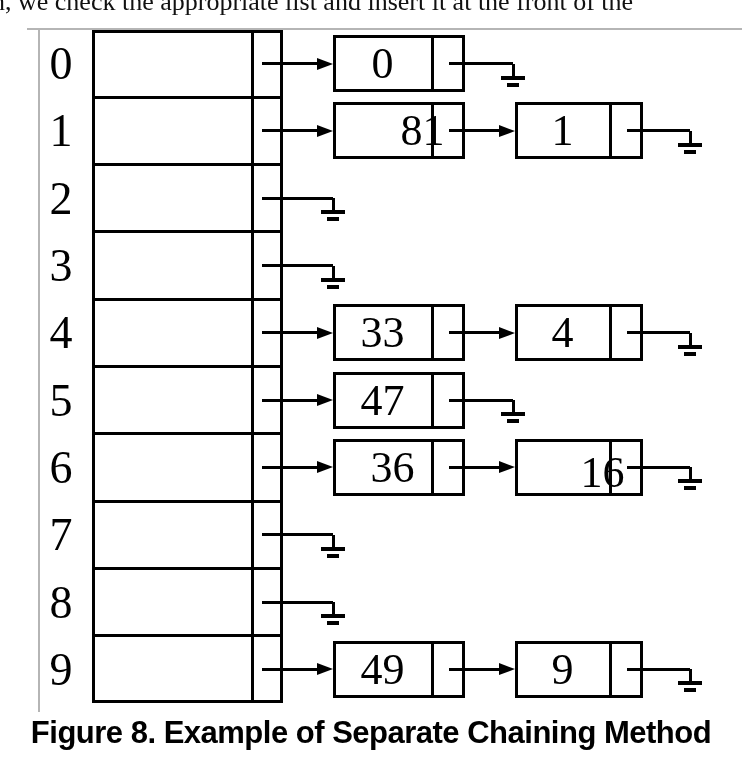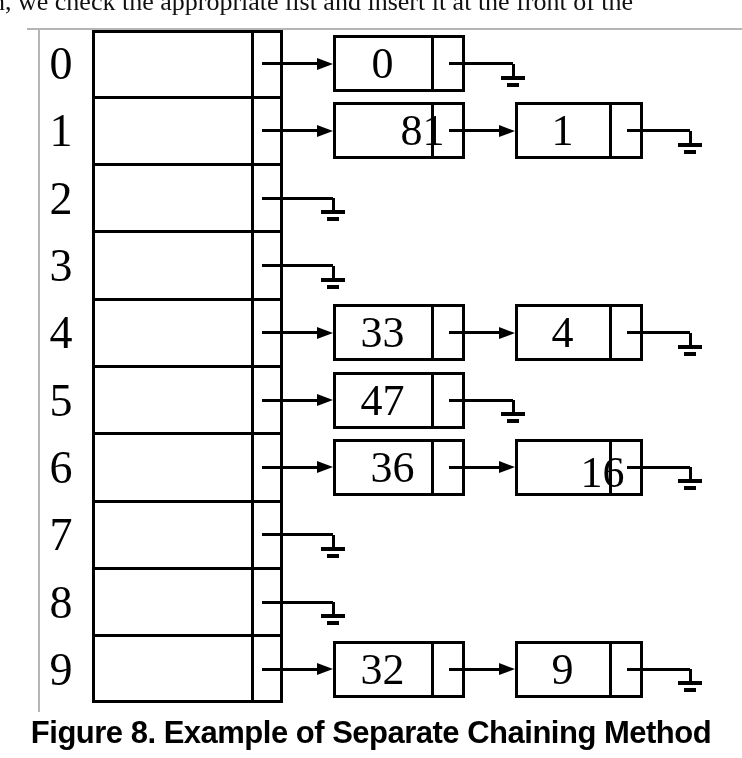--- a/index.html
+++ b/index.html
@@ -156,21 +156,21 @@
       <div class="idx" style="left: 38px; top: 568.4px; width: 46px; height: 67.3px;">8</div>
       <div class="hline" style="left: 262px; top: 600.55px; width: 71px; height: 3px;"></div>
       <div class="vline" style="left: 331.5px; top: 602.05px; width: 3px; height: 12px;"></div>
       <div class="gbar" style="left: 321px; top: 614.05px; width: 24px; height: 4px;"></div>
       <div class="gbar" style="left: 327px; top: 621.05px; width: 12px; height: 4px;"></div>
       <div class="idx" style="left: 38px; top: 635.7px; width: 46px; height: 67.3px;">9</div>
       <div class="hline" style="left: 262px; top: 667.85px; width: 57px; height: 3px;"></div>
       <div class="arrow" style="left: 317px; top: 663.35px;"></div>
       <div class="box" style="left: 333px; top: 640.85px; width: 132px; height: 57px;"></div>
       <div class="vline" style="left: 430.5px; top: 640.85px; width: 3px; height: 57px;"></div>
-      <div class="nodeval" style="left: 333px; top: 640.85px; width: 99px; height: 57px;">32</div>
+      <div class="nodeval" style="left: 333px; top: 640.85px; width: 99px; height: 57px;">49</div>
       <div class="hline" style="left: 448.5px; top: 667.85px; width: 52.5px; height: 3px;"></div>
       <div class="arrow" style="left: 499px; top: 663.35px;"></div>
       <div class="box" style="left: 515px; top: 640.85px; width: 128px; height: 57px;"></div>
       <div class="vline" style="left: 608.5px; top: 640.85px; width: 3px; height: 57px;"></div>
       <div class="nodeval" style="left: 515px; top: 640.85px; width: 95px; height: 57px;">9</div>
       <div class="hline" style="left: 626.5px; top: 667.85px; width: 63.5px; height: 3px;"></div>
       <div class="vline" style="left: 688.5px; top: 669.35px; width: 3px; height: 12px;"></div>
       <div class="gbar" style="left: 678px; top: 681.35px; width: 24px; height: 4px;"></div>
       <div class="gbar" style="left: 684px; top: 688.35px; width: 12px; height: 4px;"></div>
     </div>

